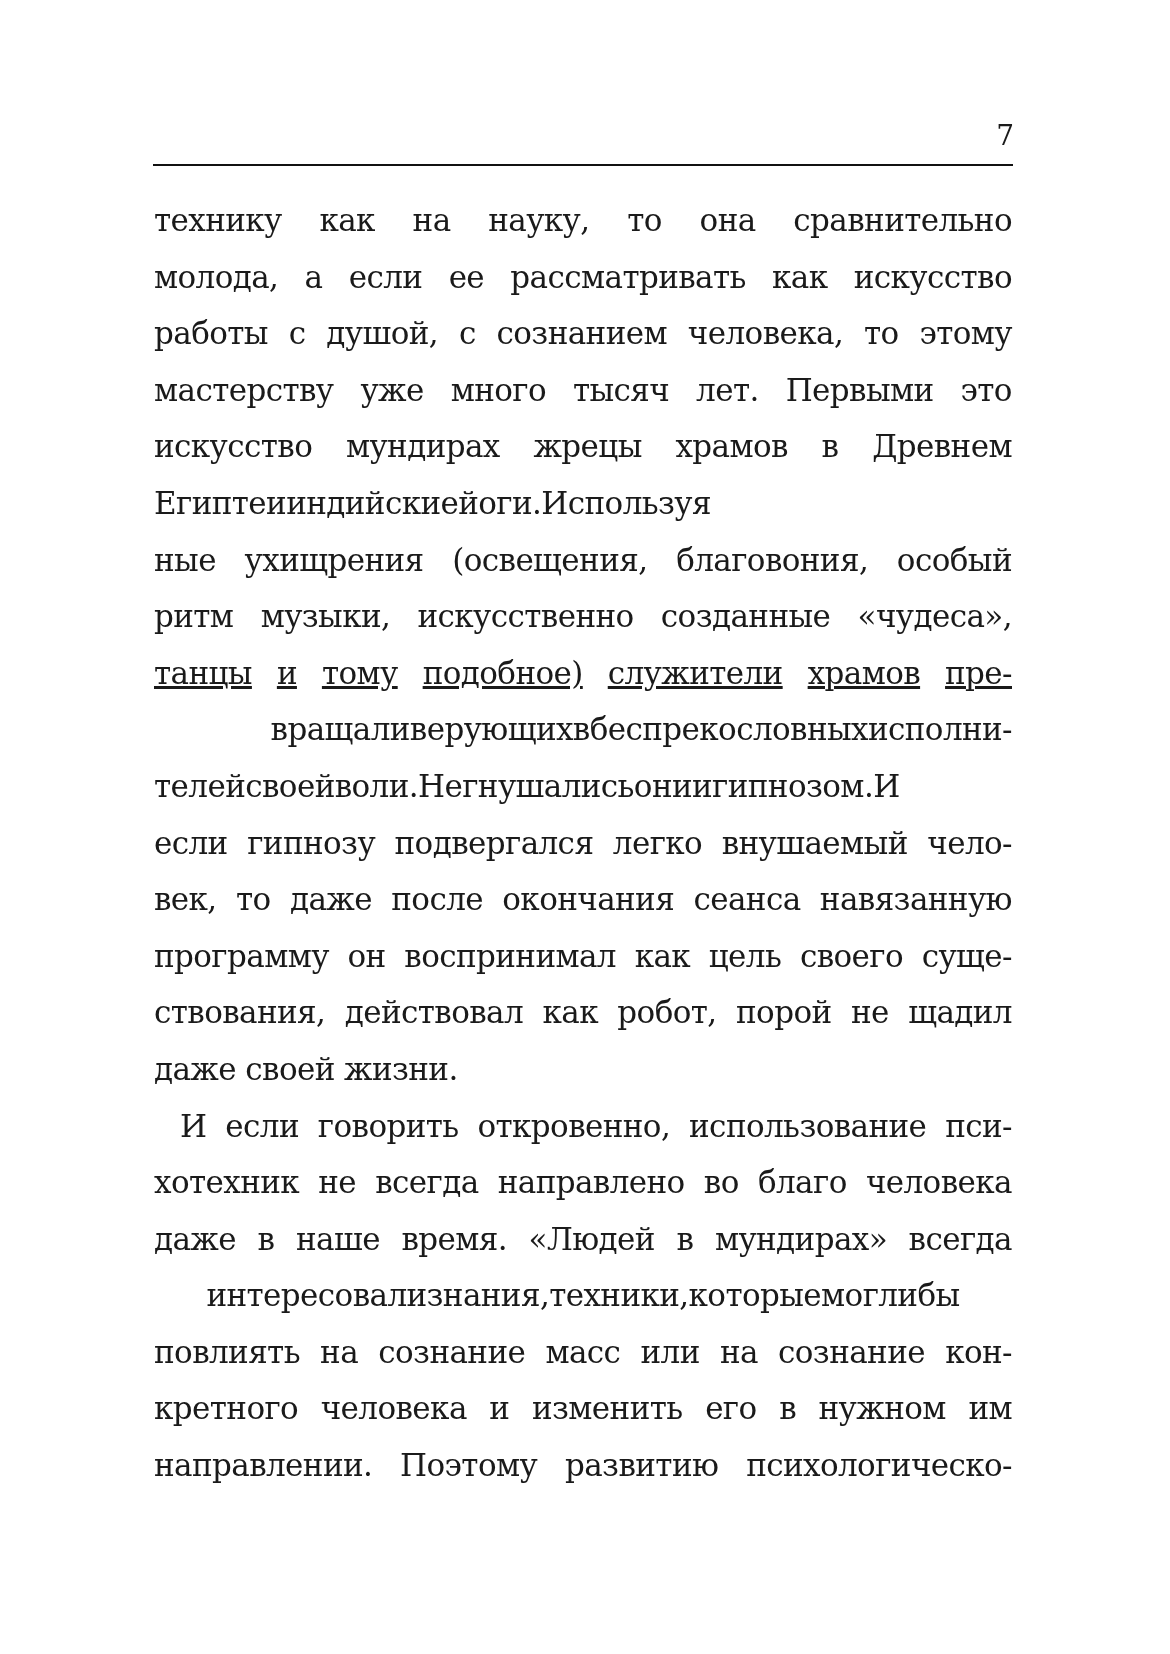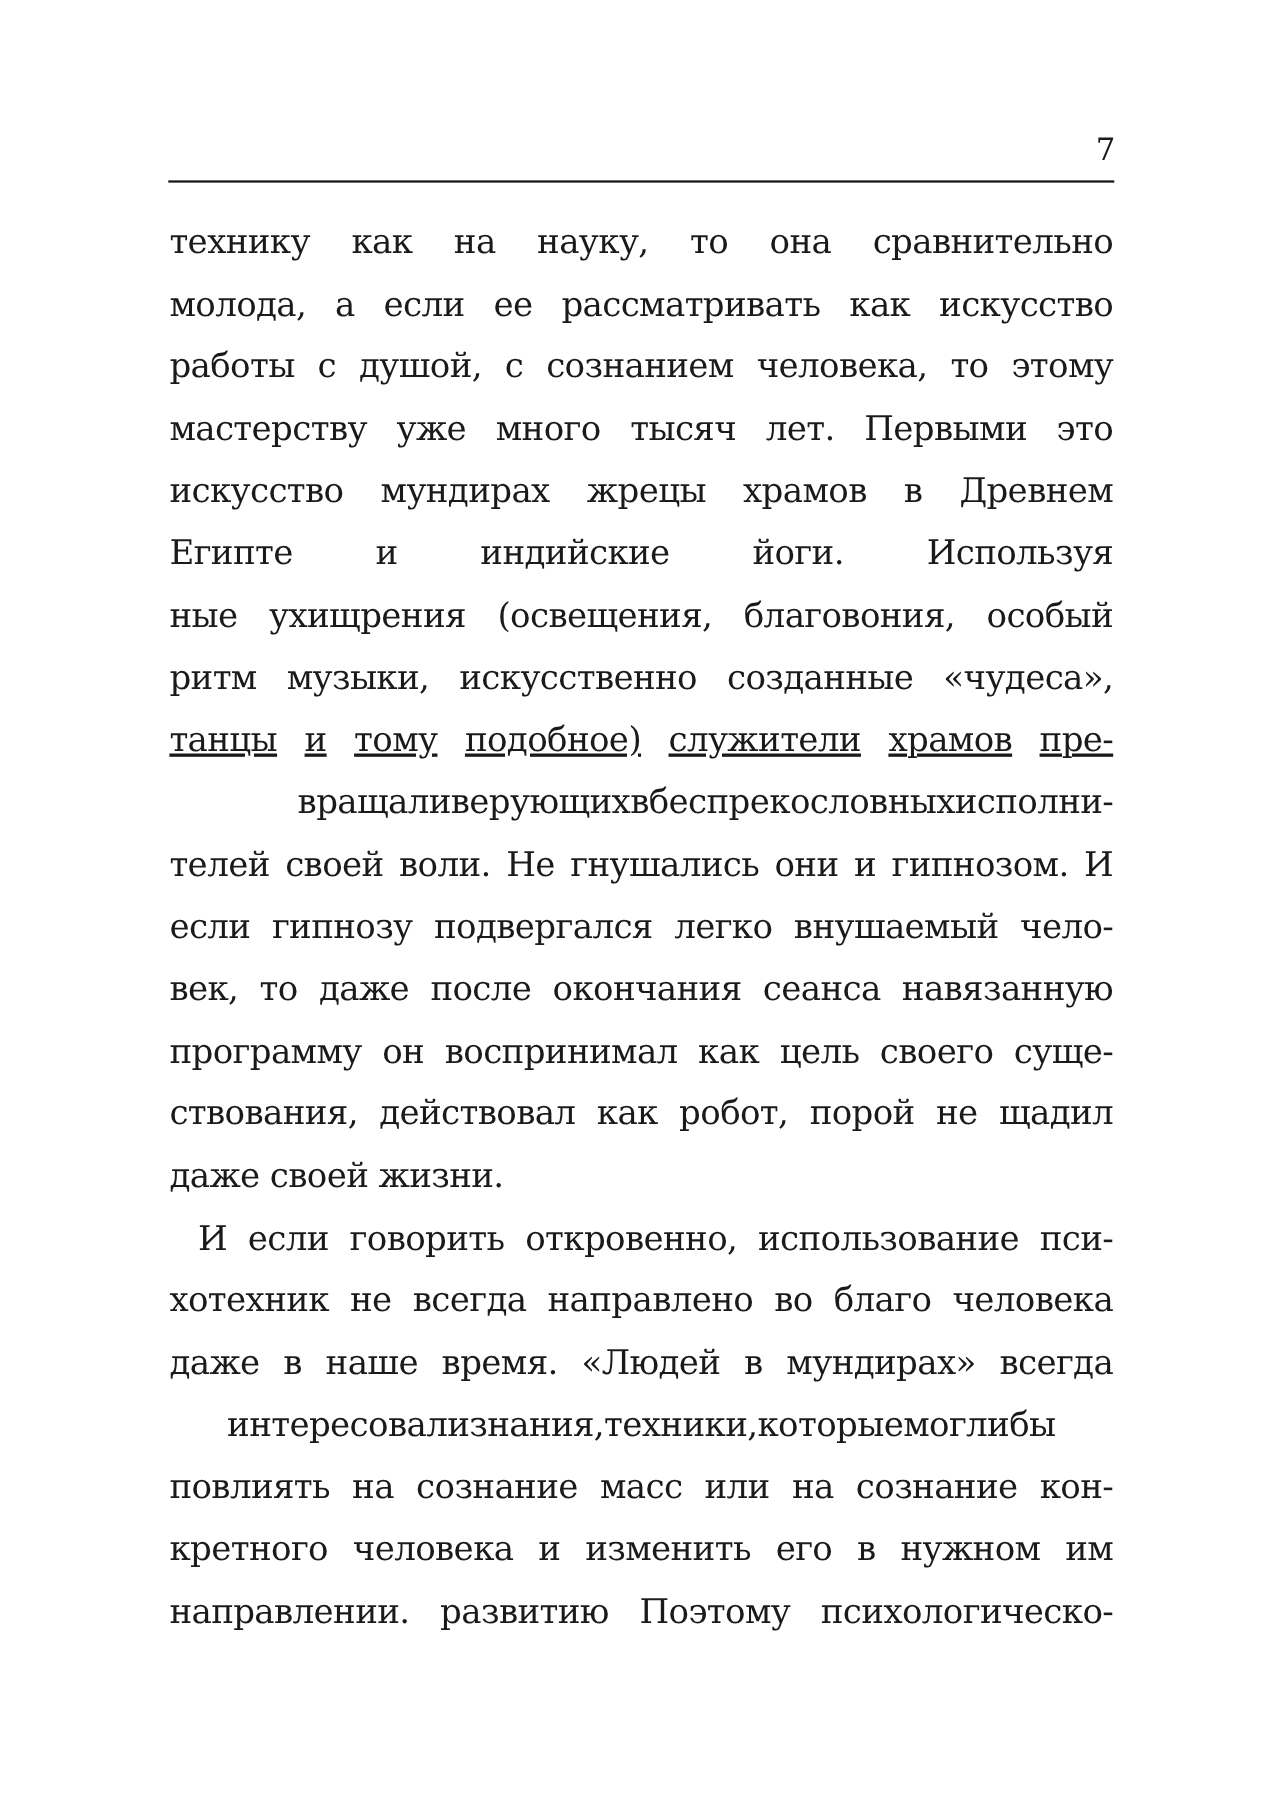--- a/index.html
+++ b/index.html
@@ -104,21 +104,21 @@
           <span>это</span>
         </span>
       <span class="line" style="display: flex; justify-content: space-between;">
           <span>искусство</span>
           <span>мундирах</span>
           <span>жрецы</span>
           <span>храмов</span>
           <span>в</span>
           <span>Древнем</span>
         </span>
-      <span class="line" style="display: flex; justify-content: space-between;">
+      <span class="line" style="display: flex; ">
           <span>Египте</span>
           <span>и</span>
           <span>индийские</span>
           <span>йоги.</span>
           <span>Используя</span>
         </span>
       <span class="line" style="display: flex; justify-content: space-between;">
           <span>ные</span>
           <span>ухищрения</span>
           <span>(освещения,</span>
@@ -141,21 +141,21 @@
           <span>храмов</span>
           <span>пре-</span>
         </span>
       <span class="line" style="display: flex; justify-content: flex-end;">
           <span>вращали</span>
           <span>верующих</span>
           <span>в</span>
           <span>беспрекословных</span>
           <span>исполни-</span>
         </span>
-      <span class="line" style="display: flex; justify-content: space-between;">
+      <span class="line" style="display: flex; justify-content: flex-start;">
           <span>телей</span>
           <span>своей</span>
           <span>воли.</span>
           <span>Не</span>
           <span>гнушались</span>
           <span>они</span>
           <span>и</span>
           <span>гипнозом.</span>
           <span>И</span>
         </span>
@@ -247,19 +247,19 @@
           <span>человека</span>
           <span>и</span>
           <span>изменить</span>
           <span>его</span>
           <span>в</span>
           <span>нужном</span>
           <span>им</span>
         </span>
       <span class="line" style="display: flex; justify-content: space-between;">
           <span>направлении.</span>
+          <span>Поэтому</span>
           <span>развитию</span>
-          <span>Поэтому</span>
           <span>психологическо-</span>
         </span>
     </div>
   </div>
 </div>
 
 </body></html>

